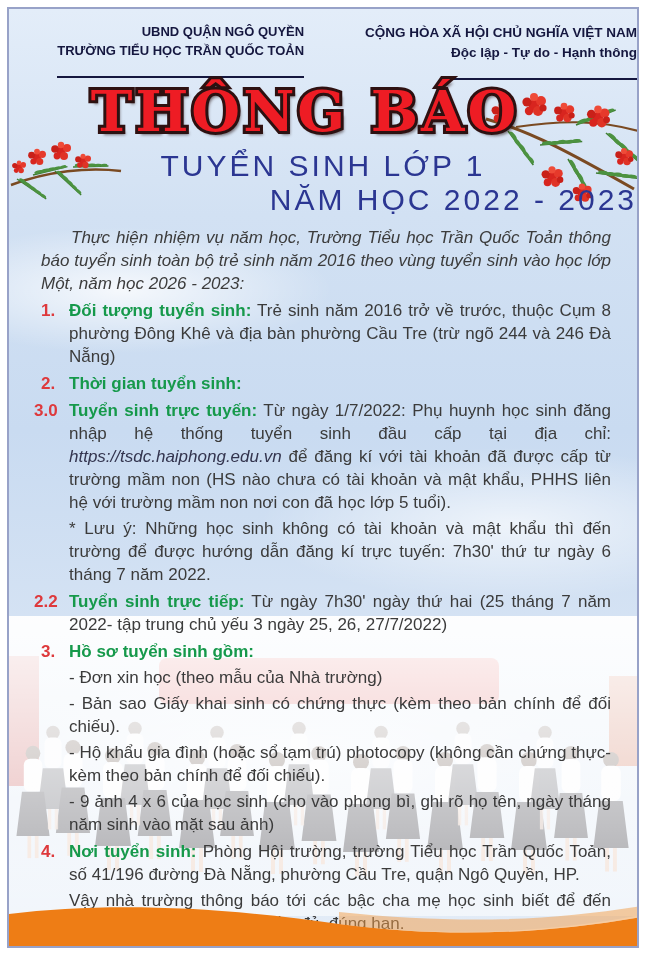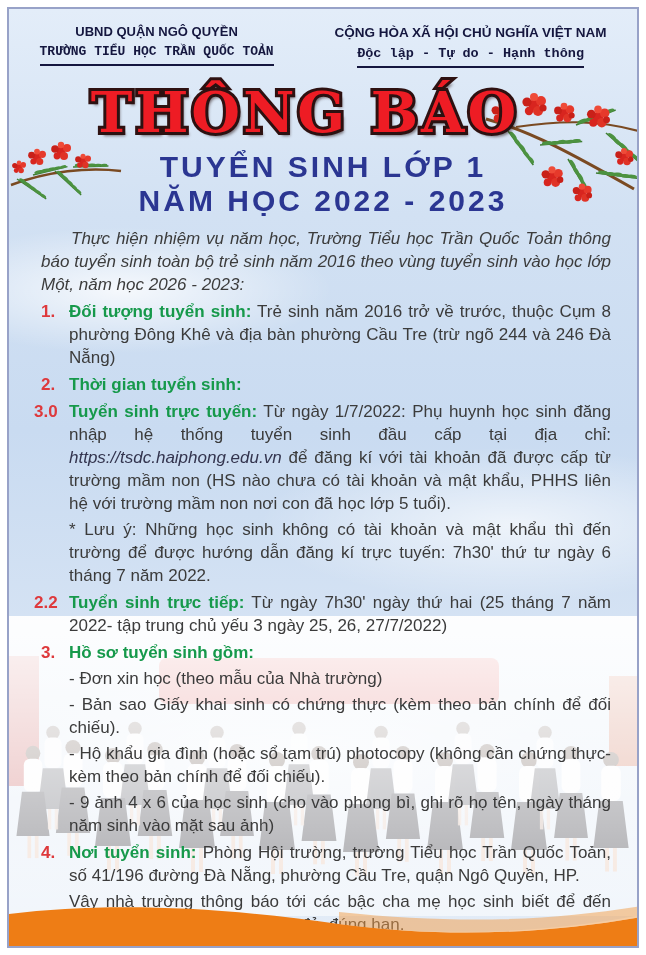--- a/index.html
+++ b/index.html
@@ -13,39 +13,39 @@
     background:
       radial-gradient(ellipse 300px 90px at 18% 30%, rgba(255,255,255,.8), rgba(255,255,255,0) 70%),
       radial-gradient(ellipse 360px 110px at 80% 55%, rgba(255,255,255,.65), rgba(255,255,255,0) 70%),
       radial-gradient(ellipse 420px 130px at 45% 80%, rgba(255,255,255,.55), rgba(255,255,255,0) 70%),
       linear-gradient(180deg,#e3edf9 0%, #d2e1f3 22%, #c9dbf1 45%, #d7e4f4 70%, #e3ecf7 100%);
   }
   .content { position:relative; z-index:2; }
 
   
   .header-row { display:flex; margin-top:14px; }
-  .header-col { text-align:center; font-weight:bold; color:#15173f; line-height:1.45; }
+  .header-col { text-align:right; font-weight:bold; color:#15173f; line-height:1.45; }
   .header-left  { width:47%; font-size:13px; }
   .header-right { width:53%; font-size:13.5px; }
-  .u2 { border-bottom:2px solid #15173f; padding-bottom:5px;font-family:Liberation Mono, monospace; }
+  .u2 { border-bottom:2px solid #15173f; padding-bottom:18px; }
 
   
   .big-title {
     margin-top:16px; text-align:center;
     font-family:"DejaVu Serif", serif; font-weight:bold;
     font-size:56px; letter-spacing:3px; color:#ee1c24;
     -webkit-text-stroke:6px #2e1111; paint-order:stroke fill;
     text-shadow:3px 4px 3px rgba(40,20,20,.55);
     transform:translateX(-18px);
   }
   .subtitle {
-    text-align:center; font-weight:700; color:#2b3692;
+    text-align:center; font-weight:400; color:#2b3692;
     font-size:30px; letter-spacing:3px; line-height:1.06; margin-top:6px;
   }
-  .subtitle + .subtitle { margin-top:2px; }
+  .subtitle + .subtitle { margin-top:2px;text-align:right; }
 
   
   .body-area { margin:10px 26px 0 32px; font-size:17px; color:#3b3b3b; }
   .intro {
     font-style:italic; text-align:justify; text-indent:30px;
     line-height:23px; color:#3c3c3c;
   }
   .item { position:relative; padding-left:28px; margin-top:4px; text-align:justify; line-height:23px; }
   .num { position:absolute; left:0; top:0; color:#de393c; font-weight:bold; }
   .num-wide { left:-7px; }

